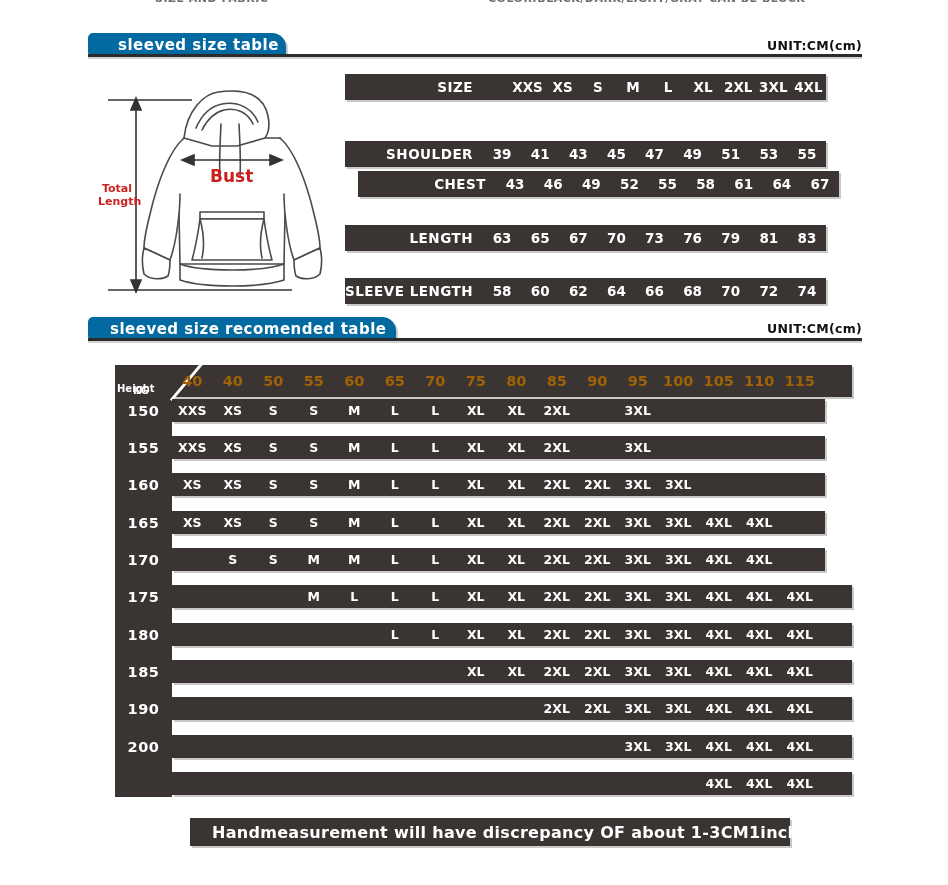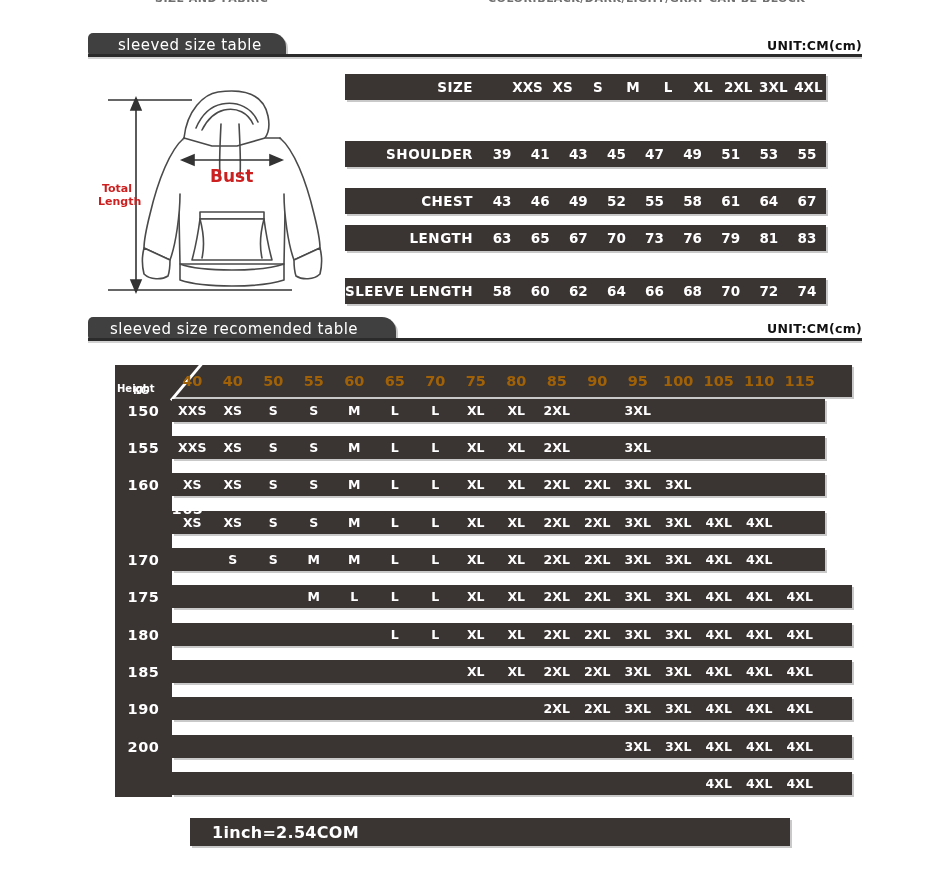--- a/index.html
+++ b/index.html
@@ -9,21 +9,21 @@
     -webkit-font-smoothing:antialiased;overflow:hidden;
   }
   .abs{position:absolute;}
 
   
   .clip-strip{overflow:hidden;height:7px;}
   .clip-strip span{display:block;margin-top:-8px;font-size:11px;font-weight:bold;color:#6f6f6f;white-space:nowrap;letter-spacing:.5px;}
 
   
   .tab{
-    background:#404040;color:#fff;font-weight:normal;font-size:15px;
+    background:#0369a1;color:#fff;font-weight:bold;font-size:15px;
     height:24px;line-height:24px;letter-spacing:.5px;
     border-radius:5px 14px 0 5px;box-shadow:2px 2px 0 #c8c8c8;
   }
   .rule{background:#2b2b2b;height:3px;box-shadow:0 2px 0 #d2d2d2;}
   .unit{font-size:12.5px;font-weight:bold;color:#111;text-align:right;letter-spacing:.3px;}
 
   
   .st-bar{
     position:absolute;left:0;width:481px;height:26px;background:#3a3432;
     display:flex;align-items:center;box-shadow:2px 2px 0 #c9c9c9;
@@ -134,21 +134,21 @@
         <div class="st-cell">41</div>
         <div class="st-cell">43</div>
         <div class="st-cell">45</div>
         <div class="st-cell">47</div>
         <div class="st-cell">49</div>
         <div class="st-cell">51</div>
         <div class="st-cell">53</div>
         <div class="st-cell">55</div>
       </div>
     </div>
-    <div class="st-bar" style="top: 114px;">
+    <div class="st-bar" style="top: 97px; margin-left: 13px;">
       <div class="st-label">CHEST</div>
       <div class="st-vals">
         <div class="st-cell">43</div>
         <div class="st-cell">46</div>
         <div class="st-cell">49</div>
         <div class="st-cell">52</div>
         <div class="st-cell">55</div>
         <div class="st-cell">58</div>
         <div class="st-cell">61</div>
         <div class="st-cell">64</div>
@@ -290,21 +290,21 @@
           <div>XL</div>
           <div>2XL</div>
           <div>2XL</div>
           <div>3XL</div>
           <div>3XL</div>
           <div>4XL</div>
           <div>4XL</div>
           <div></div>
         </div>
       </div>
-      <div class="rec-hlabel" style="top: 132px; padding-left: 44px;">165</div>
+      <div class="rec-hlabel" style="top: 146px;">165</div>
       <div class="rec-row" style="top: 183px; width: 653px;">
         <div class="rec-cells">
           <div></div>
           <div>S</div>
           <div>S</div>
           <div>M</div>
           <div>M</div>
           <div>L</div>
           <div>L</div>
           <div>XL</div>
@@ -442,14 +442,15 @@
           <div>4XL</div>
           <div>4XL</div>
           <div>4XL</div>
         </div>
       </div>
       <div class="rec-hlabel" style="top: 407px; margin-top: 23px;">205</div>
     </div>
 </div>
 
 <div class="abs" id="footer-bar">
+  <span>Handmeasurement will have discrepancy OF about 1-3CM</span>
   <span>1inch=2.54COM</span>
 </div>
 
 </body></html>

